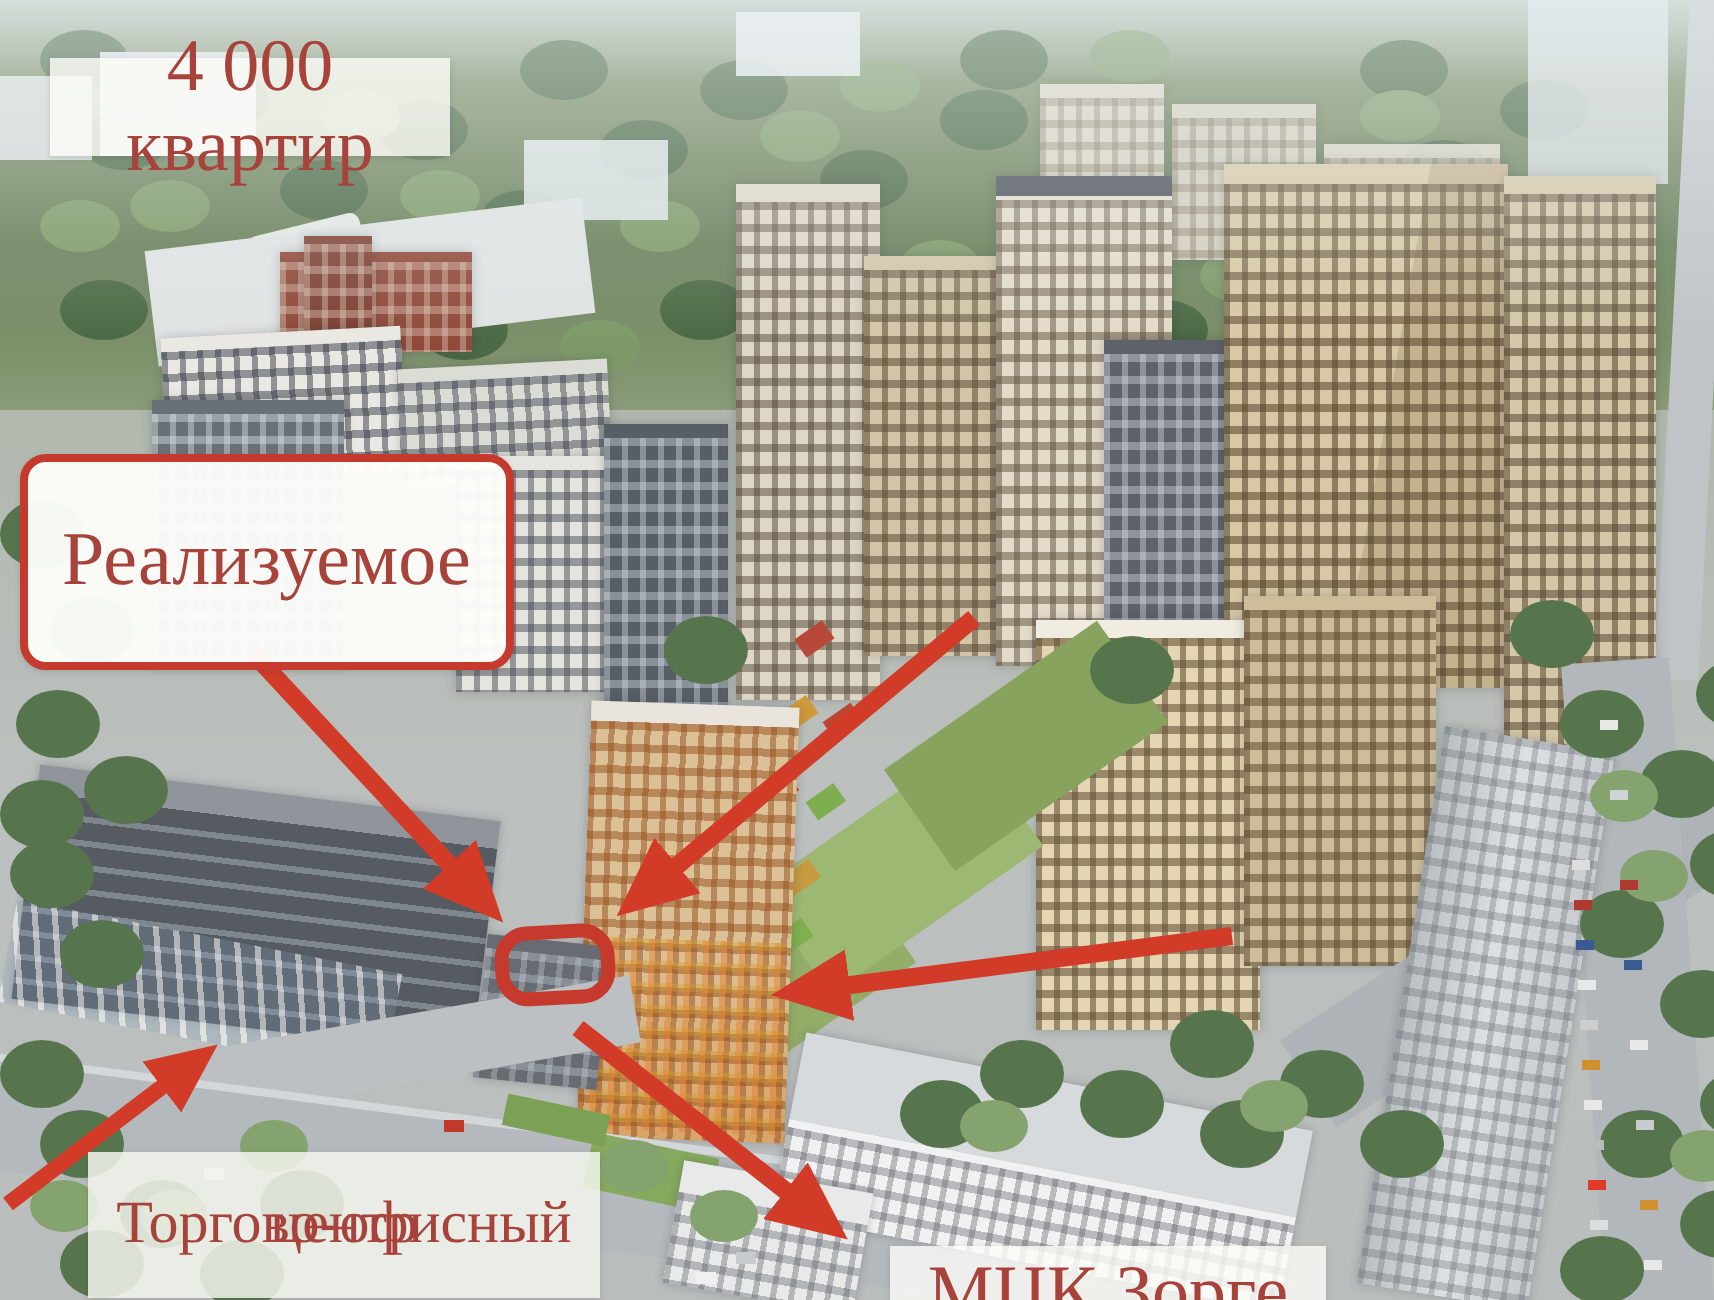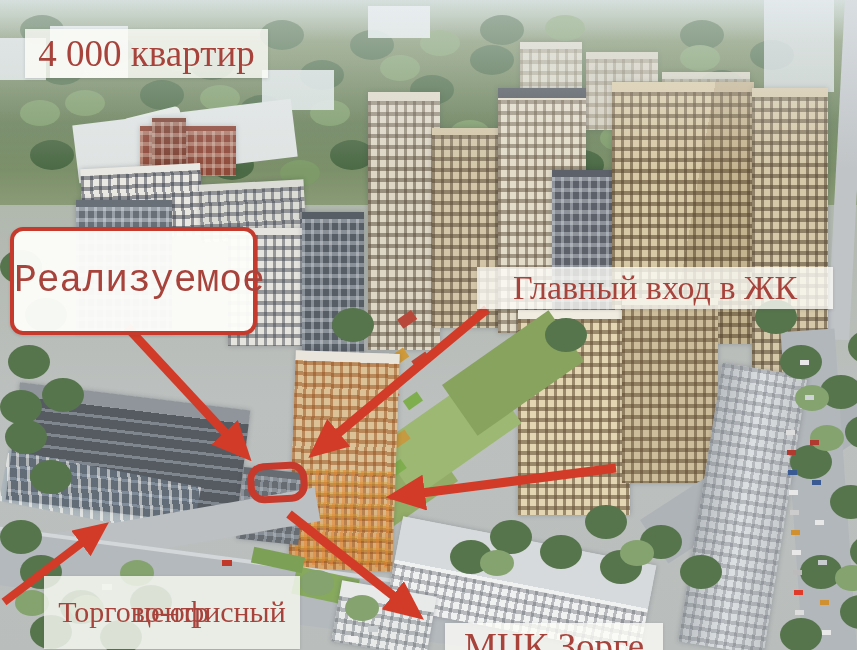--- a/index.html
+++ b/index.html
@@ -20,21 +20,21 @@
   .road{background:#b4b9bd;}
   .haze{left:0;top:0;width:857px;height:170px;
         background:linear-gradient(180deg,rgba(238,244,248,.55),rgba(238,244,248,0));}
   
   .overlay{left:0;top:0;z-index:5;}
   .overlay .head{fill:#d23b28;}
   .band,.labelbox{z-index:6;display:flex;flex-direction:column;align-items:center;justify-content:center;
         color:#a8433c;text-align:center;line-height:1.08;background:rgba(252,252,248,.8);
         box-shadow:0 1px 3px rgba(60,60,60,.18);}
   .labelbox{background:rgba(253,253,250,.96);border:4px solid #c53a2c;border-radius:13px;
-        align-items:flex-start;text-align:right;font-family:Liberation Mono, monospace;}
+        align-items:flex-start;text-align:right;padding-left:17px;}
 </style>
 </head>
 <body>
 
 <div id="stage">
 
   <div class="forest"></div>
   <div class="dots" style="left:40px;top:55px;width:44px;height:30px;background:#4c6a45;
        box-shadow:50px -20px #4c6a45,100px 25px #4c6a45,150px -5px #4c6a45,200px 40px #4c6a45,260px 5px #4c6a45,310px -25px #4c6a45,370px 20px #4c6a45,430px -10px #4c6a45,490px 35px #4c6a45,550px 5px #4c6a45,600px 45px #4c6a45,660px 15px #4c6a45,710px -15px #4c6a45,-10px 85px #4c6a45,70px 105px #4c6a45,170px 95px #4c6a45,290px 85px #4c6a45,390px 105px #4c6a45,520px 95px #4c6a45,620px 95px #4c6a45,690px 65px #4c6a45,140px 55px #4c6a45,220px -35px #4c6a45,440px -40px #4c6a45,640px -35px #4c6a45,-20px -40px #4c6a45;"></div>
   <div class="dots" style="left:65px;top:90px;width:40px;height:26px;background:#7d9a68;
@@ -121,31 +121,28 @@
       </marker>
     </defs>
     <line x1="127" y1="327" x2="243" y2="452" stroke-width="9" marker-end="url(#ah)" stroke="#d23b28"></line>
     <line x1="487" y1="309" x2="318" y2="450" stroke-width="9" marker-end="url(#ah)" stroke="#d23b28"></line>
     <line x1="616" y1="468" x2="398" y2="496" stroke-width="9" marker-end="url(#ah)" stroke="#d23b28"></line>
     <line x1="289" y1="514" x2="414" y2="612" stroke-width="9" marker-end="url(#ah)" stroke="#d23b28"></line>
     <line x1="4" y1="602" x2="100" y2="529" stroke-width="8" marker-end="url(#ah)" stroke="#d23b28"></line>
     <rect x="251" y="466" width="53" height="33" rx="13" fill="none" stroke-width="7" transform="rotate(-3 277 482)" stroke="#c53a2c"></rect>
   </svg>
 
-  <div class="band" style="left:25px;top:29px;width:243px;height:49px;font-size:37px;">
+  <div class="band" style="left:25px;top:29px;width:200px;height:49px;font-size:37px;">
     <span>4 000 квартир</span>
   </div>
 
   <div class="labelbox" style="left:10px;top:227px;width:247px;height:108px;font-size:38px;">
     <span>Реализуемое</span>
   </div>
 
-  <div class="band" style="left:477px;top:267px;width:356px;height:42px;font-size:34px;">
-    <span>Главный вход в ЖК</span>
-  </div>
 
 
   <div class="band" style="left:44px;top:576px;width:256px;height:73px;font-size:30px;background:rgba(242,246,237,.85);">
     <span>Торгово-офисный</span>
     <span>центр</span>
   </div>
 
   <div class="band" style="left:445px;top:597px;width:218px;height:47px;font-size:37px;margin-top:26px;">
     <span>МЦК Зорге</span>
   </div>

